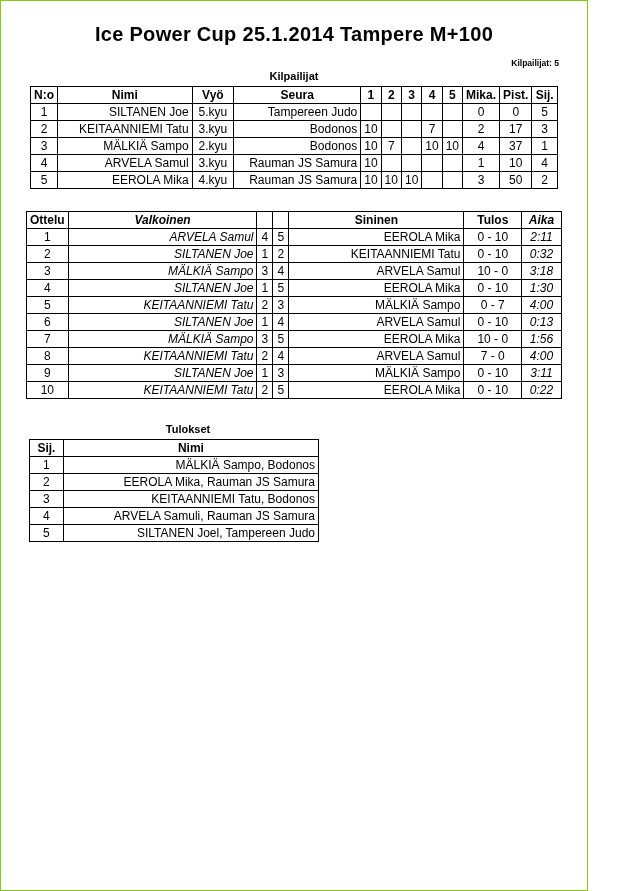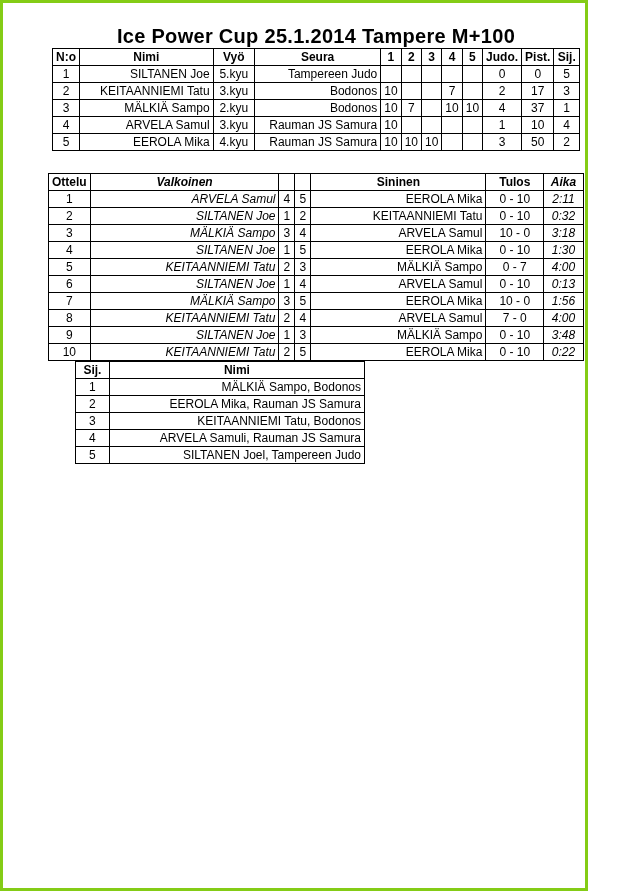--- a/index.html
+++ b/index.html
@@ -13,22 +13,21 @@
     font-family: "Liberation Sans", sans-serif;
     color: #000000;
     position: relative;
     overflow: hidden;
   }
   .page {
     position: relative;
     width: 588px;
     height: 891px;
     box-sizing: border-box;
-    border: 3px solid #84cc16;
-    padding-left: 44px;
+    border: 1px solid #84cc16;
   }
   .title {
     text-align: center;
     font-size: 20px;
     font-weight: bold;
     margin-top: 22px;
     letter-spacing: 0.3px;
   }
   .competitor-count {
     text-align: right;
@@ -104,35 +103,37 @@
   .tbl-results .col-sij  { width: 34px; }
   .tbl-results .col-name { width: 256px; }
 </style>
 </head>
 <body>
 
 <div class="page">
 
   <div class="title">Ice Power Cup  25.1.2014  Tampere   M+100</div>
 
-
+  <div class="competitor-count">Kilpailijat: 5</div>
+
+  <div class="section-title">Kilpailijat</div>
 
   <table class="tbl-competitors">
     <thead>
       <tr>
         <th class="col-no">N:o</th>
         <th class="col-name">Nimi</th>
         <th class="col-belt">Vyö</th>
         <th class="col-club">Seura</th>
         <th class="col-m">1</th>
         <th class="col-m">2</th>
         <th class="col-m">3</th>
         <th class="col-m">4</th>
         <th class="col-m">5</th>
-        <th class="col-voit">Judo.</th>
+        <th class="col-voit">Mika.</th>
         <th class="col-pist">Pist.</th>
         <th class="col-sij">Sij.</th>
       </tr>
     </thead>
     <tbody>
       <tr>
         <td class="c col-no">1</td>
         <td class="l col-name">SILTANEN Joe</td>
         <td class="c col-belt">5.kyu</td>
         <td class="l col-club">Tampereen Judo</td>
@@ -292,34 +293,35 @@
         <td class="c col-res">7 - 0</td>
         <td class="c col-time">4:00</td>
       </tr>
       <tr>
         <td class="c col-no">9</td>
         <td class="l col-white">SILTANEN Joe</td>
         <td class="c col-ws">1</td>
         <td class="c col-bs">3</td>
         <td class="l col-blue">MÄLKIÄ Sampo</td>
         <td class="c col-res">0 - 10</td>
-        <td class="c col-time">3:48</td>
+        <td class="c col-time">3:11</td>
       </tr>
       <tr>
         <td class="c col-no">10</td>
         <td class="l col-white">KEITAANNIEMI Tatu</td>
         <td class="c col-ws">2</td>
         <td class="c col-bs">5</td>
         <td class="l col-blue">EEROLA Mika</td>
         <td class="c col-res">0 - 10</td>
         <td class="c col-time">0:22</td>
       </tr>
     </tbody>
   </table>
 
+  <div class="section-title results" style="width:318px; margin-left:28px;">Tulokset</div>
 
   <table class="tbl-results">
     <thead>
       <tr>
         <th class="col-sij">Sij.</th>
         <th class="col-name">Nimi</th>
       </tr>
     </thead>
     <tbody>
       <tr>

